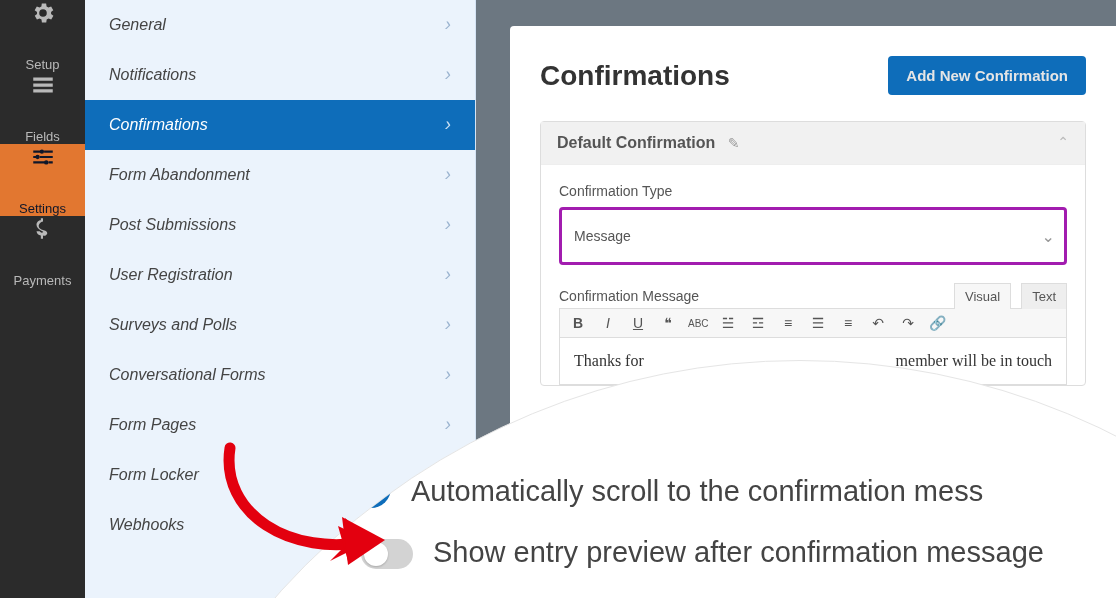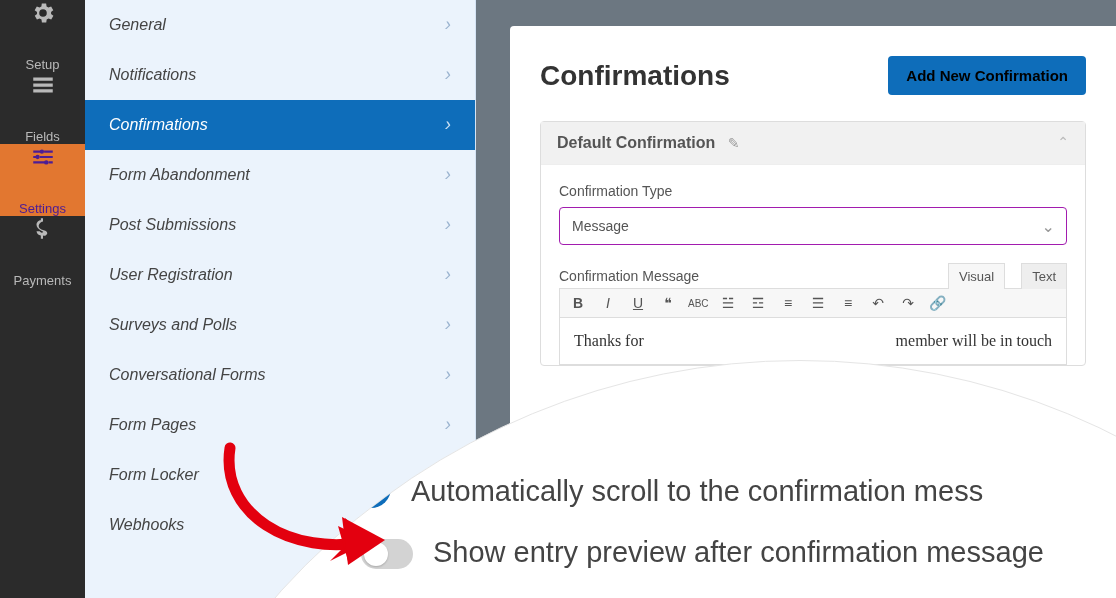--- a/index.html
+++ b/index.html
@@ -2,50 +2,50 @@
 <html><head>
 <meta charset="utf-8">
 <style>
   * { box-sizing: border-box; margin: 0; padding: 0; }
   html, body { width: 1116px; height: 598px; overflow: hidden; font-family: -apple-system, BlinkMacSystemFont, "Segoe UI", Helvetica, Arial, sans-serif; }
   body { display: flex; background: #6c7781; position: relative; }
 
   
   .rail { width: 85px; background: #2b2b2b; display: flex; flex-direction: column; }
   .rail-item { height: 72px; display: flex; flex-direction: column; align-items: center; justify-content: space-between; color: #b9b9b9; font-size: 13px; cursor: pointer; gap: 0; }
-  .rail-item.active { background: #e27730; color: #4c1d95; }
+  .rail-item.active { background: #e27730; color: #0f172a; }
   .rail-item svg { width: 26px; height: 26px; fill: currentColor; }
 
   
   .submenu { width: 391px; background: #ebf3fc; border-right: 1px solid #d5e4f5; }
   .submenu-item { height: 50px; display: flex; align-items: center; justify-content: space-between; padding: 0 24px; color: #444; font-size: 16px; cursor: pointer; border-bottom: 1px solid #ffffff00; font-style: italic; }
   .submenu-item.active { background: #0e6dba; color: #fff; }
   .submenu-item .chev { color: #9ab3cf; font-size: 18px; }
   .submenu-item.active .chev { color: #cfe3f5; }
 
   
   .main { flex: 1; background: #6c7781; position: relative; padding: 0; }
   .card { position: absolute; left: 34px; top: 26px; right: 0; background: #fff; border-radius: 4px 0 0 0; padding: 30px 30px 200px 30px; }
   .card-header { display: flex; align-items: center; justify-content: space-between; margin-bottom: 26px; }
   .card-title { font-size: 28px; font-weight: 700; color: #333; }
-  .add-btn { background: #0e6dba; color: #000000; font-size: 15px; font-weight: 600; padding: 11px 18px; border: none; border-radius: 4px; cursor: pointer; }
+  .add-btn { background: #0e6dba; color: #e5e5e5; font-size: 15px; font-weight: 600; padding: 11px 18px; border: none; border-radius: 4px; cursor: pointer; }
 
   .conf-panel { border: 1px solid #ddd; border-radius: 4px; }
   .conf-head { background: #f1f1f1; padding: 12px 16px; display: flex; align-items: flex-start; justify-content: space-between; border-bottom: 1px solid #eee; }
   .conf-name { font-weight: 600; color: #555; font-size: 16px; }
   .pencil { margin-left: 8px; color: #999; font-size: 14px; }
   .collapse-ic { color: #bbb; font-size: 14px; }
 
   .conf-body { padding: 18px 18px 0 18px; }
   .field-label { font-size: 14px; color: #555; margin-bottom: 8px; display: block; }
   .select-wrap { position: relative; margin-bottom: 18px; }
-  .select { width: 100%; border: 1px solid #a21caf; border-radius: 4px; padding: 10px 12px; font-size: 14px; color: #555; background: #fff; appearance: none; }
+  .select { width: 100%; border: 3px solid #a21caf; border-radius: 4px; padding: 18px 12px; font-size: 14px; color: #555; background: #fff; appearance: none; }
   .select-caret { position: absolute; right: 12px; top: 50%; transform: translateY(-50%); color: #999; pointer-events: none; }
 
-  .editor-tabs { display: flex; justify-content: flex-end; gap: 16px; margin-bottom: -1px; }
+  .editor-tabs { display: flex; justify-content: flex-end; gap: 10px; margin-bottom: -1px; }
   .ed-tab { background: #eee; border: 1px solid #ddd; border-bottom: none; padding: 5px 10px; font-size: 13px; color: #555; cursor: pointer; }
   .ed-tab.active { background: #f7f7f7; }
 
   .toolbar { border: 1px solid #ddd; background: #f7f7f7; padding: 6px 8px; display: flex; gap: 10px; align-items: center; }
   .tbtn { color: #555; font-size: 14px; cursor: pointer; width: 20px; text-align: center; }
   .editor-area { border: 1px solid #ddd; border-top: none; padding: 14px; font-family: Georgia, serif; font-size: 16px; color: #333; }
 
   
   .zoom { position: absolute; top: 360px; left: 100px; width: 1400px; height: 1400px; border-radius: 50%; background: #fff; border: 1px solid #e5e5e5; overflow: hidden; }
   .zoom-inner { position: absolute; left: 260px; top: 36px; }

